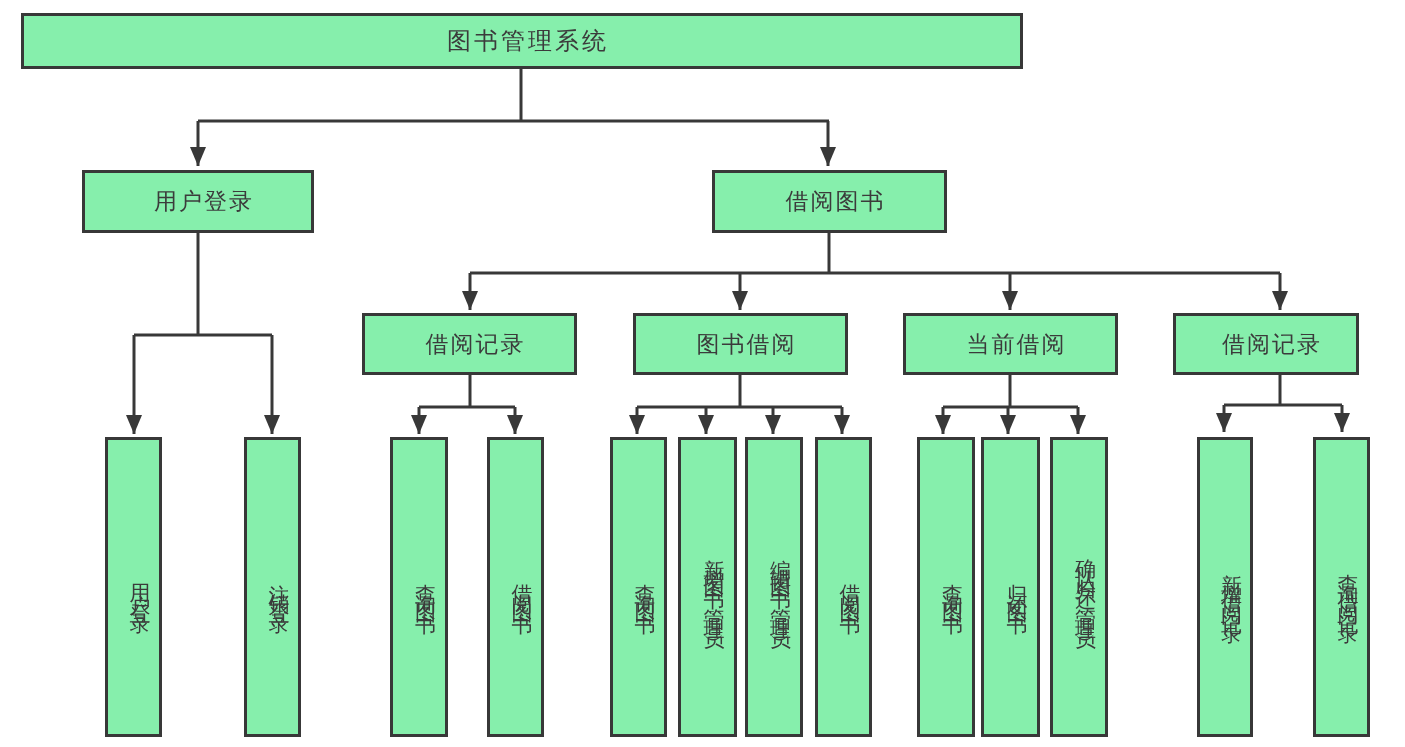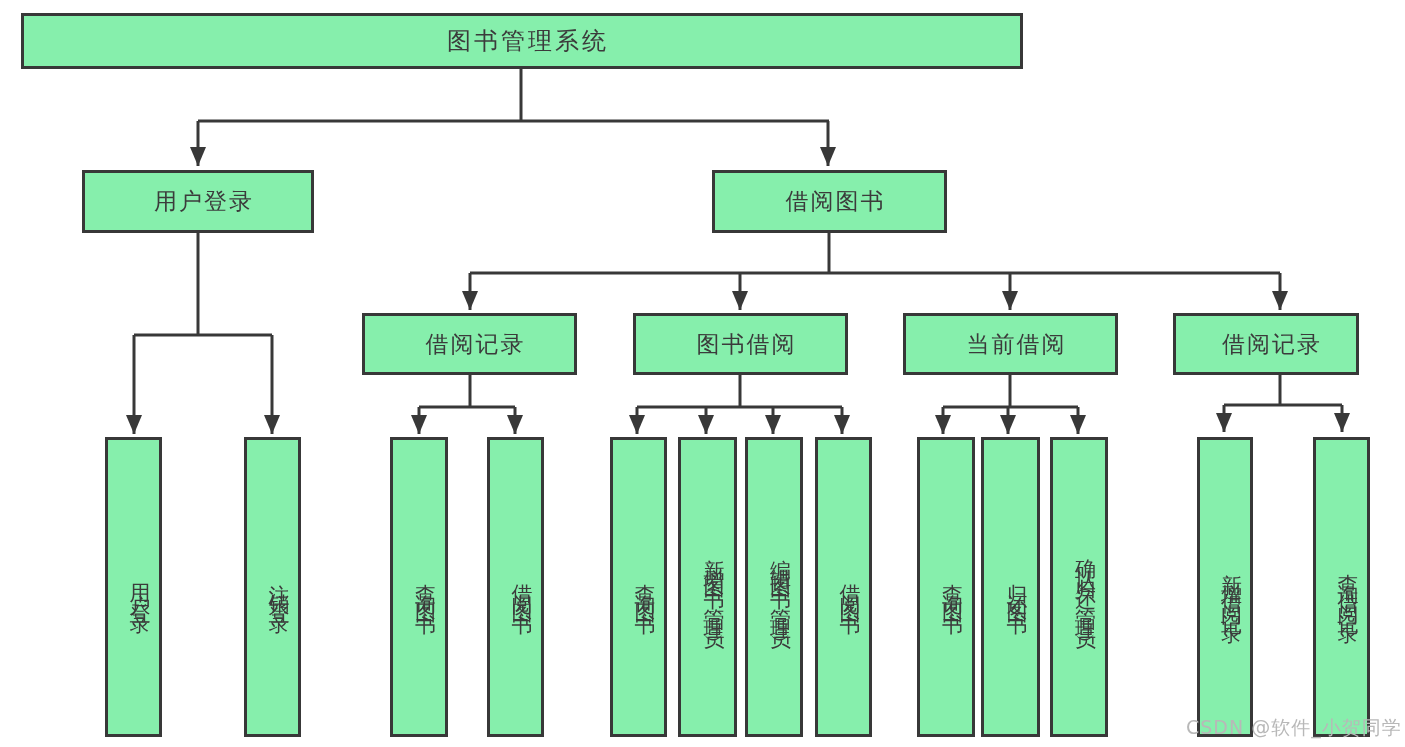--- a/index.html
+++ b/index.html
@@ -163,15 +163,14 @@
     <span class="vtext">确认归还（管理员）</span>
   </div>
 
   <div class="node v" style="left:1197px;top:437px;width:56px;height:300px">
     <span class="vtext">新增借阅记录</span>
   </div>
   <div class="node v" style="left:1313px;top:437px;width:57px;height:300px">
     <span class="vtext">查询借阅记录</span>
   </div>
 
-  <div class="watermark">CSDN @软件_小贺同学</div>
 
 </div>
 
 </body></html>

